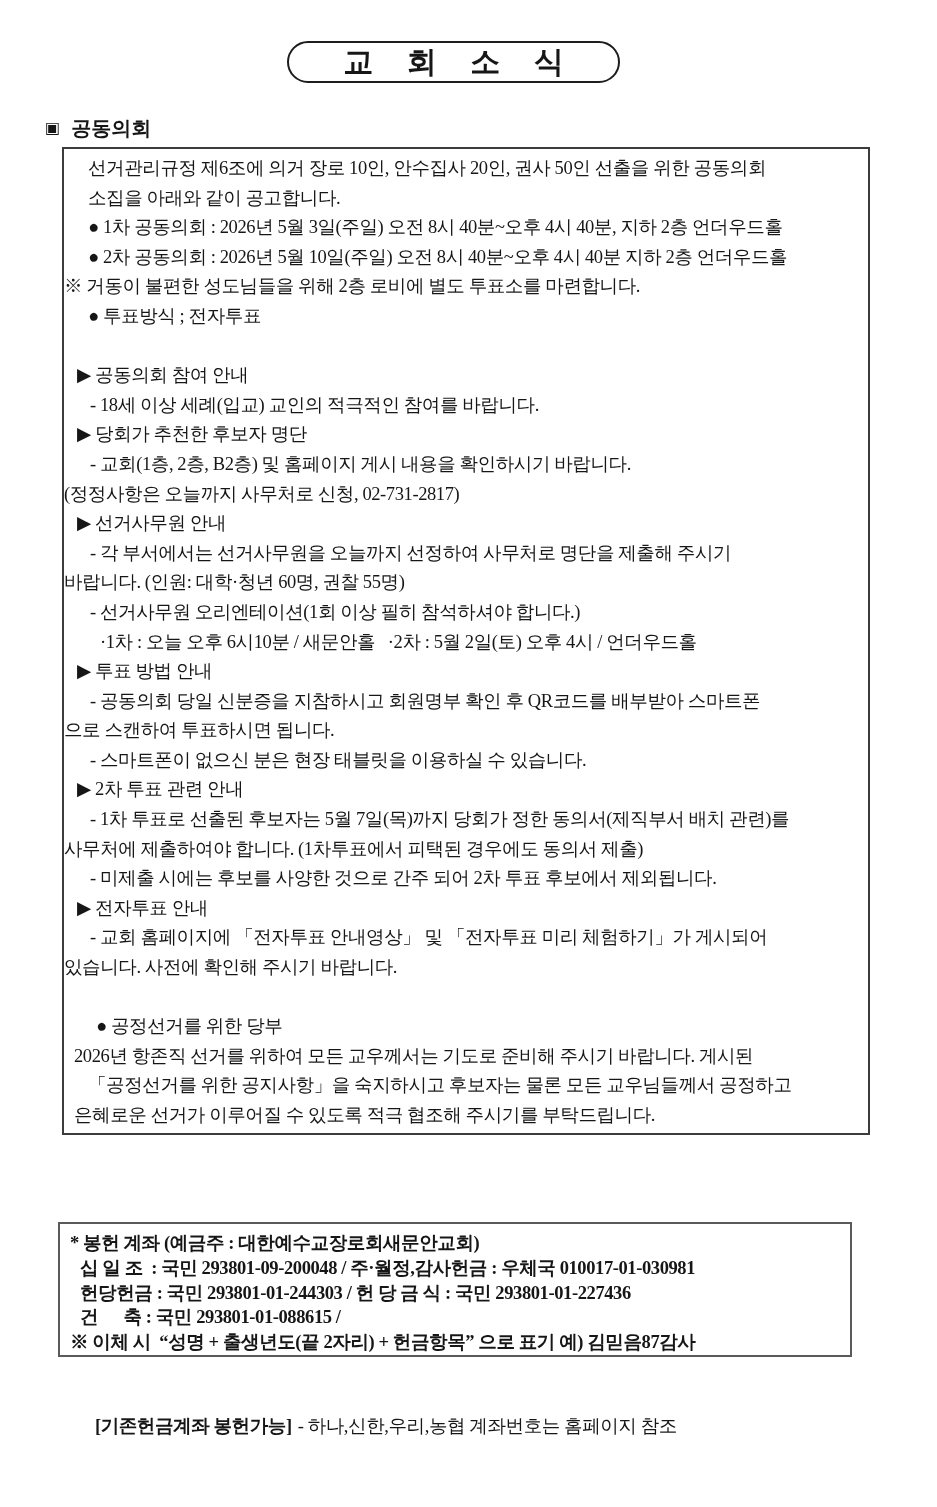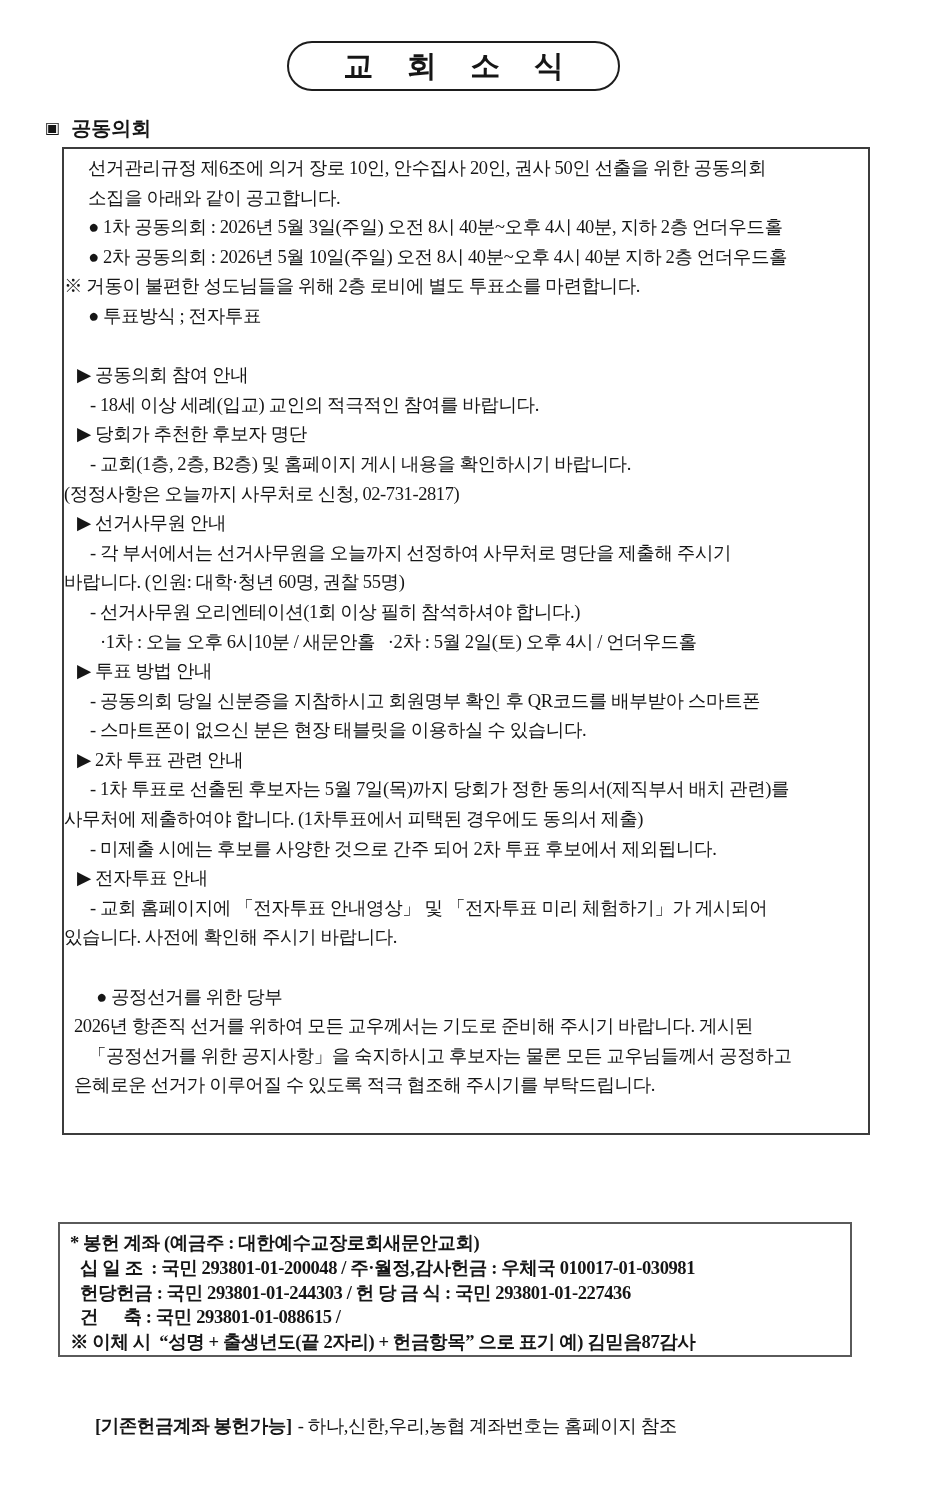--- a/index.html
+++ b/index.html
@@ -16,21 +16,21 @@
     font-family: "Liberation Serif", "DejaVu Serif", serif;
     overflow: hidden;
   }
 
   
   .title-box {
     position: absolute;
     left: 287px;
     top: 41px;
     width: 333px;
-    height: 50px;
+    height: 42px;
     border: 2px solid #1d1d1d;
     border-radius: 26px;
     display: flex;
     align-items: center;
     justify-content: center;
     box-sizing: border-box;
   }
   .title-box .title-text {
     font-size: 30px;
     font-weight: 600;
@@ -146,38 +146,39 @@
     <div class="line iar">▶ 당회가 추천한 후보자 명단</div>
     <div class="line i2">- 교회(1층, 2층, B2층) 및 홈페이지 게시 내용을 확인하시기 바랍니다.</div>
     <div class="line i3">(정정사항은 오늘까지 사무처로 신청, 02-731-2817)</div>
     <div class="line iar">▶ 선거사무원 안내</div>
     <div class="line i2">- 각 부서에서는 선거사무원을 오늘까지 선정하여 사무처로 명단을 제출해 주시기</div>
     <div class="line i3">바랍니다. (인원: 대학·청년 60명, 권찰 55명)</div>
     <div class="line i2">- 선거사무원 오리엔테이션(1회 이상 필히 참석하셔야 합니다.)</div>
     <div class="line i35">·1차 : 오늘 오후 6시10분 / 새문안홀   ·2차 : 5월 2일(토) 오후 4시 / 언더우드홀</div>
     <div class="line iar">▶ 투표 방법 안내</div>
     <div class="line i2">- 공동의회 당일 신분증을 지참하시고 회원명부 확인 후 QR코드를 배부받아 스마트폰</div>
+    <div class="line i3">으로 스캔하여 투표하시면 됩니다.</div>
     <div class="line i2">- 스마트폰이 없으신 분은 현장 태블릿을 이용하실 수 있습니다.</div>
     <div class="line iar">▶ 2차 투표 관련 안내</div>
     <div class="line i2">- 1차 투표로 선출된 후보자는 5월 7일(목)까지 당회가 정한 동의서(제직부서 배치 관련)를</div>
     <div class="line i3">사무처에 제출하여야 합니다. (1차투표에서 피택된 경우에도 동의서 제출)</div>
     <div class="line i2">- 미제출 시에는 후보를 사양한 것으로 간주 되어 2차 투표 후보에서 제외됩니다.</div>
     <div class="line iar">▶ 전자투표 안내</div>
     <div class="line i2">- 교회 홈페이지에 「전자투표 안내영상」 및 「전자투표 미리 체험하기」가 게시되어</div>
     <div class="line i3">있습니다. 사전에 확인해 주시기 바랍니다.</div>
     <div class="line i0"></div>
     <div class="line i4">● 공정선거를 위한 당부</div>
     <div class="line ip">2026년 항존직 선거를 위하여 모든 교우께서는 기도로 준비해 주시기 바랍니다. 게시된</div>
     <div class="line i0">「공정선거를 위한 공지사항」을 숙지하시고 후보자는 물론 모든 교우님들께서 공정하고</div>
     <div class="line ip">은혜로운 선거가 이루어질 수 있도록 적극 협조해 주시기를 부탁드립니다.</div>
   </div>
 
   <div class="donation-box">
     <div class="line d-head">* 봉헌 계좌 (예금주 : 대한예수교장로회새문안교회)</div>
-    <div class="line d-acc">십 일 조  : 국민 293801-01-200048 / 주·월정,감사헌금 : 우체국 010017-01-030981</div>
+    <div class="line d-acc">십 일 조  : 국민 293801-09-200048 / 주·월정,감사헌금 : 우체국 010017-01-030981</div>
     <div class="line d-acc">헌당헌금 : 국민 293801-01-244303 / 헌 당 금 식 : 국민 293801-01-227436</div>
     <div class="line d-acc">건      축 : 국민 293801-01-088615 /</div>
     <div class="line d-note">※ 이체 시  “성명 + 출생년도(끝 2자리) + 헌금항목” 으로 표기 예) 김믿음87감사</div>
   </div>
 
   <div class="footer-line">
     <span class="fbold">[기존헌금계좌 봉헌가능]</span><span class="frest">- 하나,신한,우리,농협 계좌번호는 홈페이지 참조</span>
   </div>
 
 </div>

